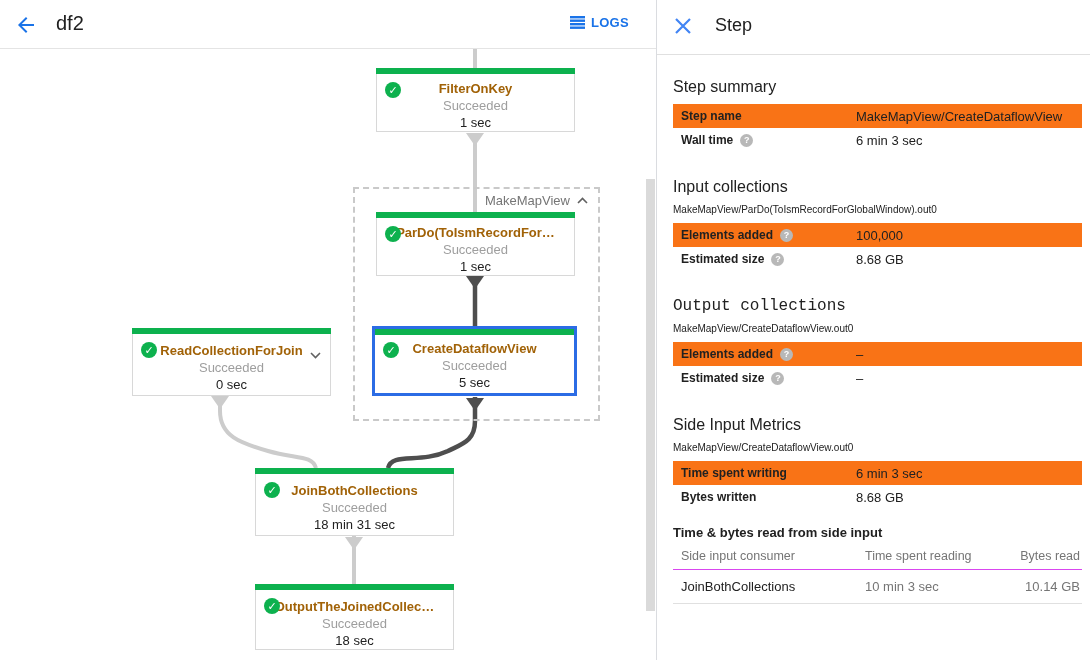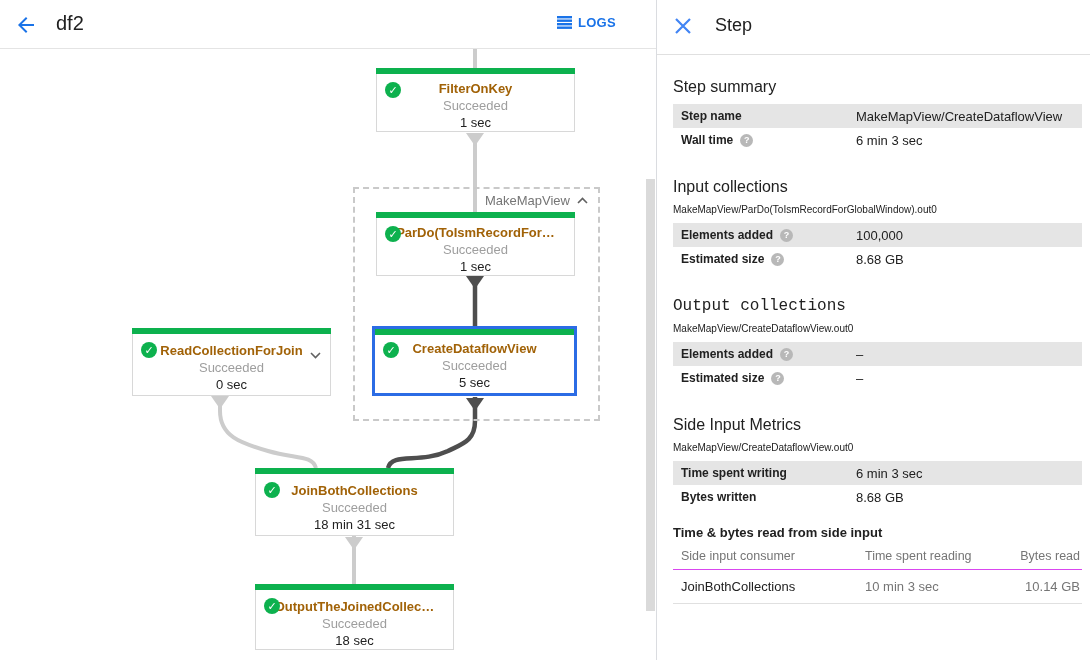--- a/index.html
+++ b/index.html
@@ -5,21 +5,21 @@
   * { margin:0; padding:0; box-sizing:border-box; }
   html,body { width:1090px; height:660px; overflow:hidden; background:#fff;
     font-family:"Liberation Sans","DejaVu Sans",sans-serif; color:#212121; }
 
   
   .left-pane { position:absolute; left:0; top:0; width:656px; height:636px;padding-left:36px; }
   .top-bar { position:absolute; left:0; top:0; width:656px; height:49px;
     border-bottom:1px solid #e4e4e4; background:#fff; }
   .back-btn { position:absolute; left:14px; top:13px; width:24px; height:24px; cursor:pointer; }
   .job-title { position:absolute; left:56px; top:12px; font-size:20px; color:#212121; }
-  .logs-btn { position:absolute; right:40px; top:15px; display:flex; align-items:center;
+  .logs-btn { position:absolute; right:27px; top:15px; display:flex; align-items:center;
     color:#1a73e8; font-size:13px; font-weight:bold; letter-spacing:.3px; cursor:pointer; }
   .logs-btn svg { margin-right:6px; }
 
   
   .graph-area { position:absolute; left:0; top:49px; width:656px; height:611px; background:#fff; }
   .edges { position:absolute; left:0; top:0; pointer-events:none; }
 
   .node { position:absolute; width:199px; height:64px; background:#fff;
     border:1px solid #d8d8d8; text-align:center; cursor:pointer; }
   .node-bar { position:absolute; left:-1px; top:-1px; right:-1px; height:6px; background:#0db14e; }
@@ -48,21 +48,21 @@
     border-bottom:1px solid #e0e0e0; }
   .close-btn { position:absolute; left:16px; top:16px; width:22px; height:22px; cursor:pointer; }
   .panel-title { position:absolute; left:58px; top:15px; font-size:18px; color:#212121; }
   .panel-content { position:absolute; left:0; top:55px; right:0; bottom:0;
     padding:0 8px 0 16px; overflow:hidden; }
 
   .section-title { font-size:16px; font-weight:400; color:#212121; margin:23px 0 8px; }
   .collection-name { font-size:10px; color:#212121; margin:2px 0 8px; }
   .metric-rows { margin-bottom:2px; }
   .metric-row { display:flex; align-items:center; height:24px; padding-left:8px; font-size:13px; }
-  .metric-row.shaded { background:#e5e5e5; }
+  .metric-row.shaded { background:#f97316; }
   .metric-label { width:175px; font-size:12px; font-weight:bold; color:#212121;
     display:flex; align-items:center; }
   .metric-value { font-size:13px; color:#212121; }
   .help-icon { display:inline-block; width:13px; height:13px; border-radius:50%;
     background:#b8b8b8; color:#fff; font-size:9px; font-weight:bold; line-height:13px;
     text-align:center; margin-left:7px; cursor:pointer; }
 
   .table-title { font-size:13px; font-weight:bold; color:#212121; margin:16px 0 0; }
   .si-table { width:100%; border-collapse:collapse; margin-top:4px; }
   .si-table th { font-size:12.5px; font-weight:400; color:#757575; text-align:left;

